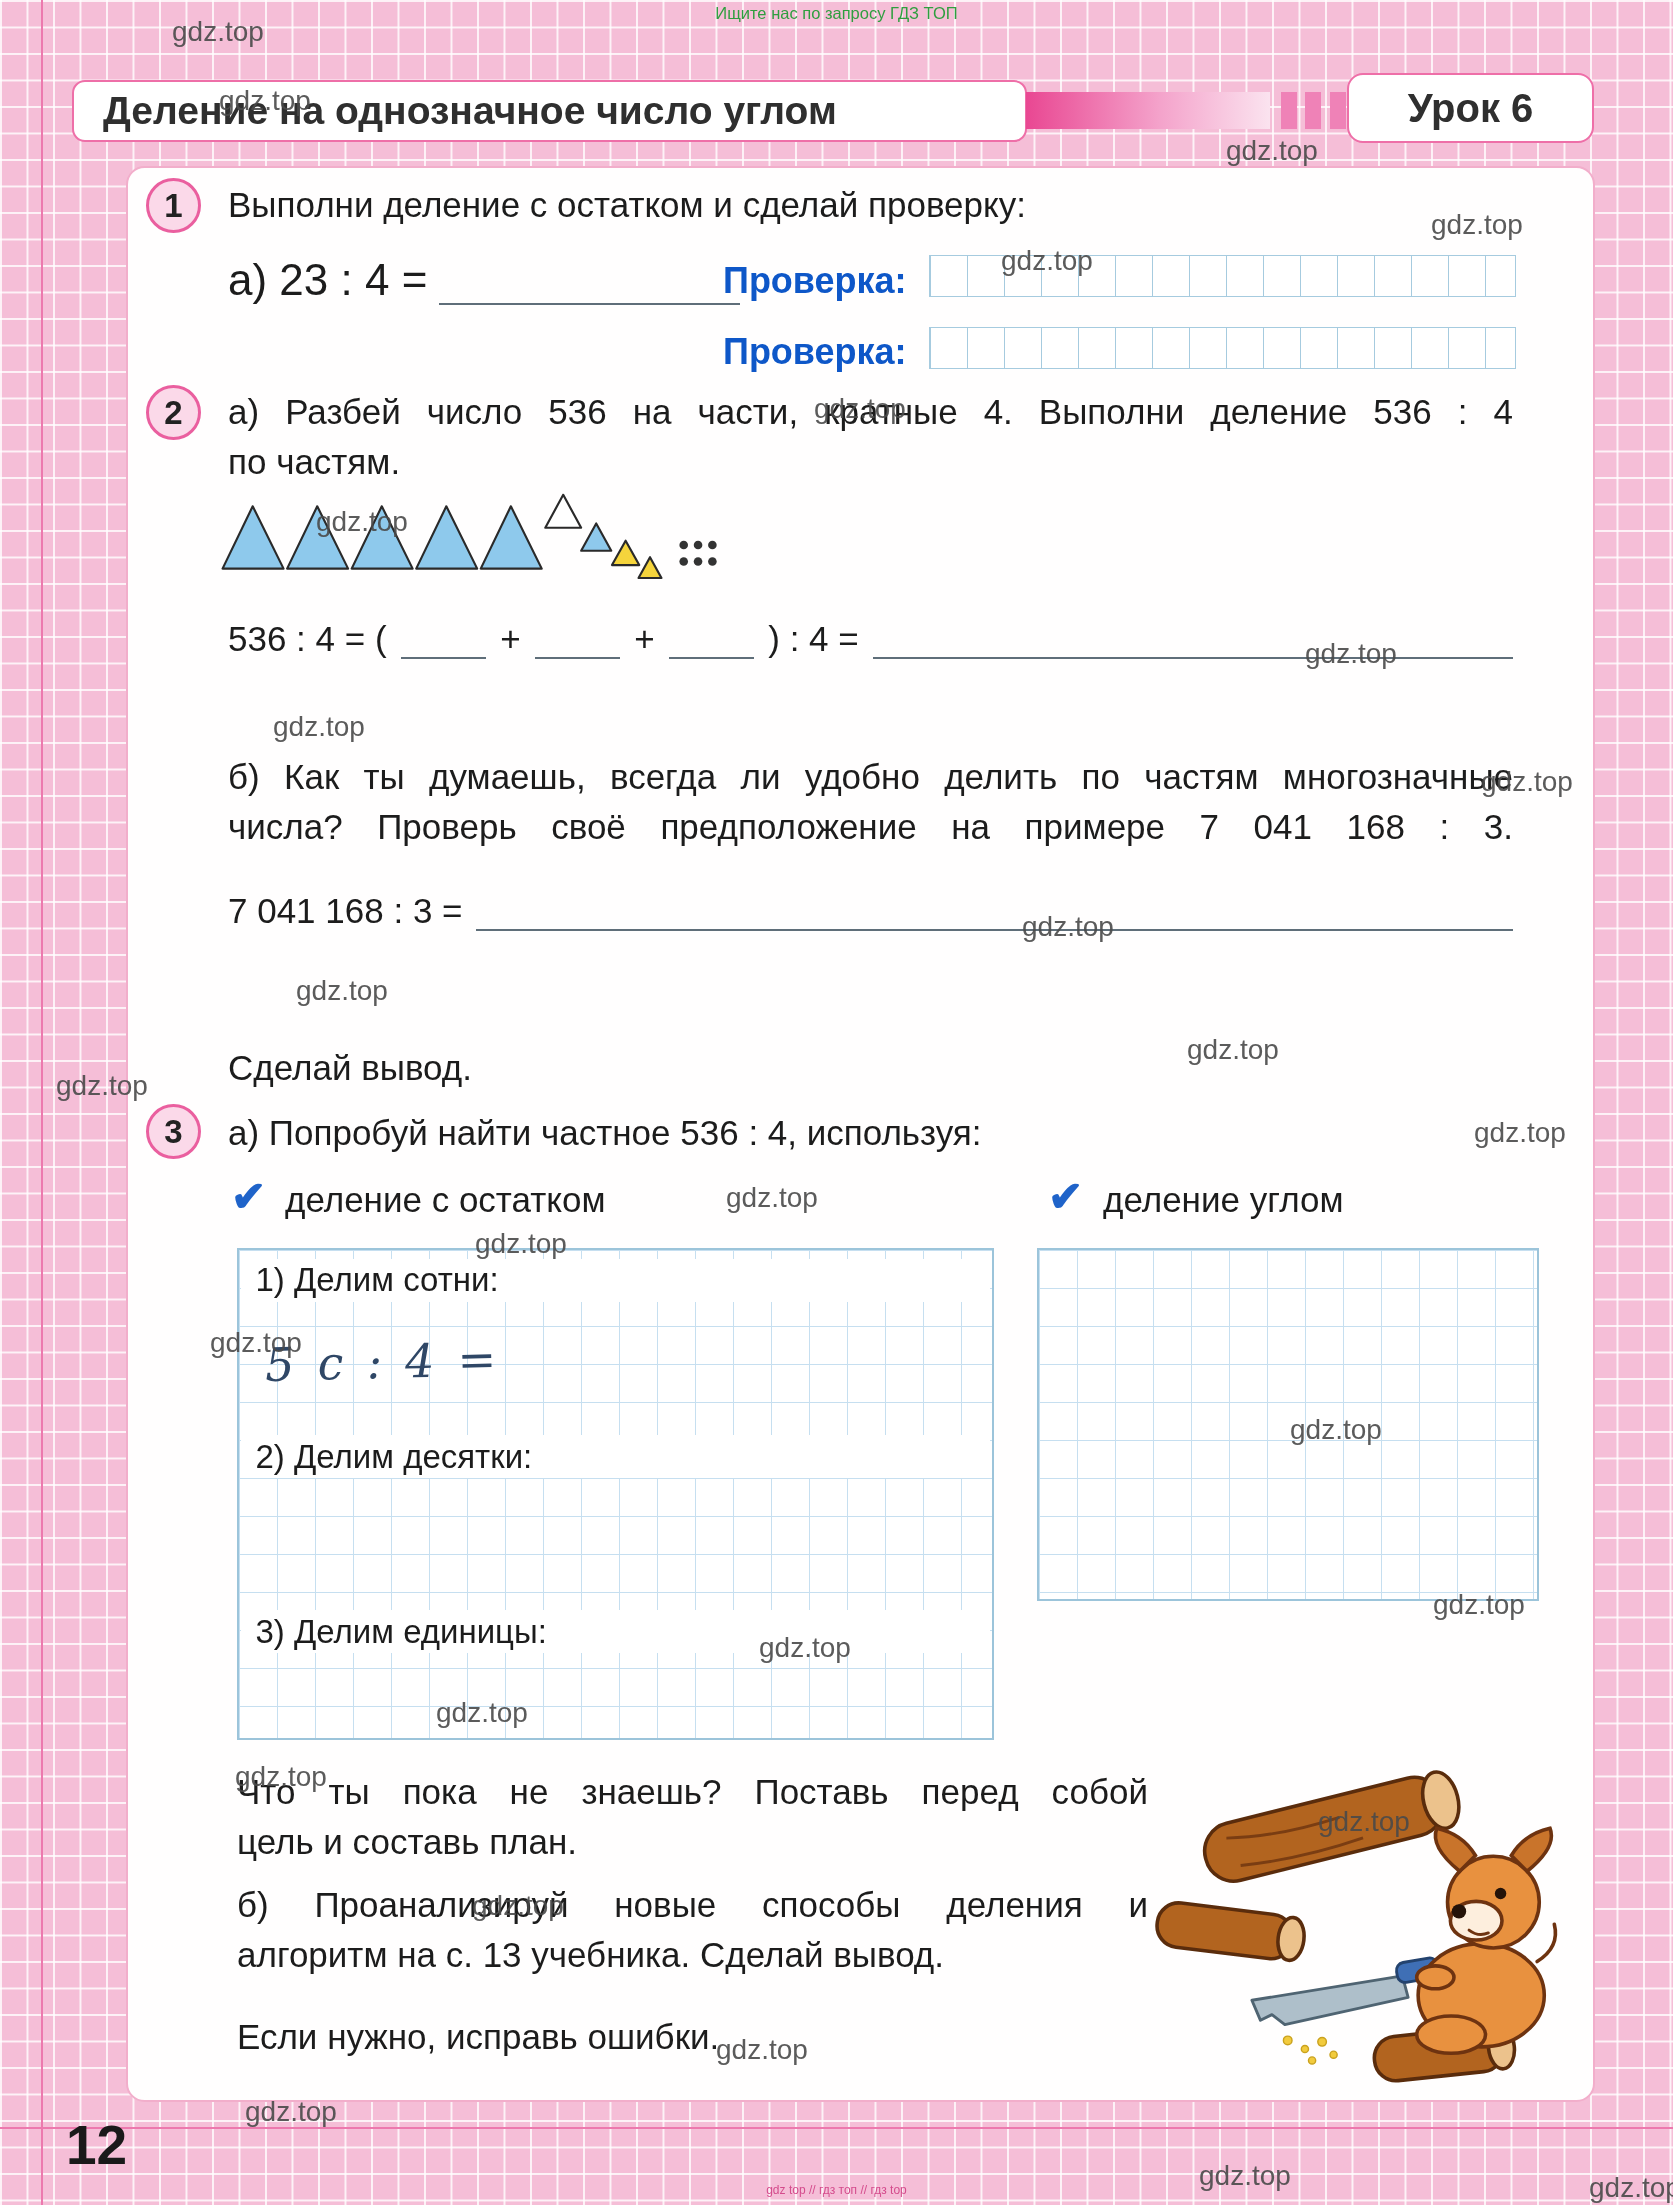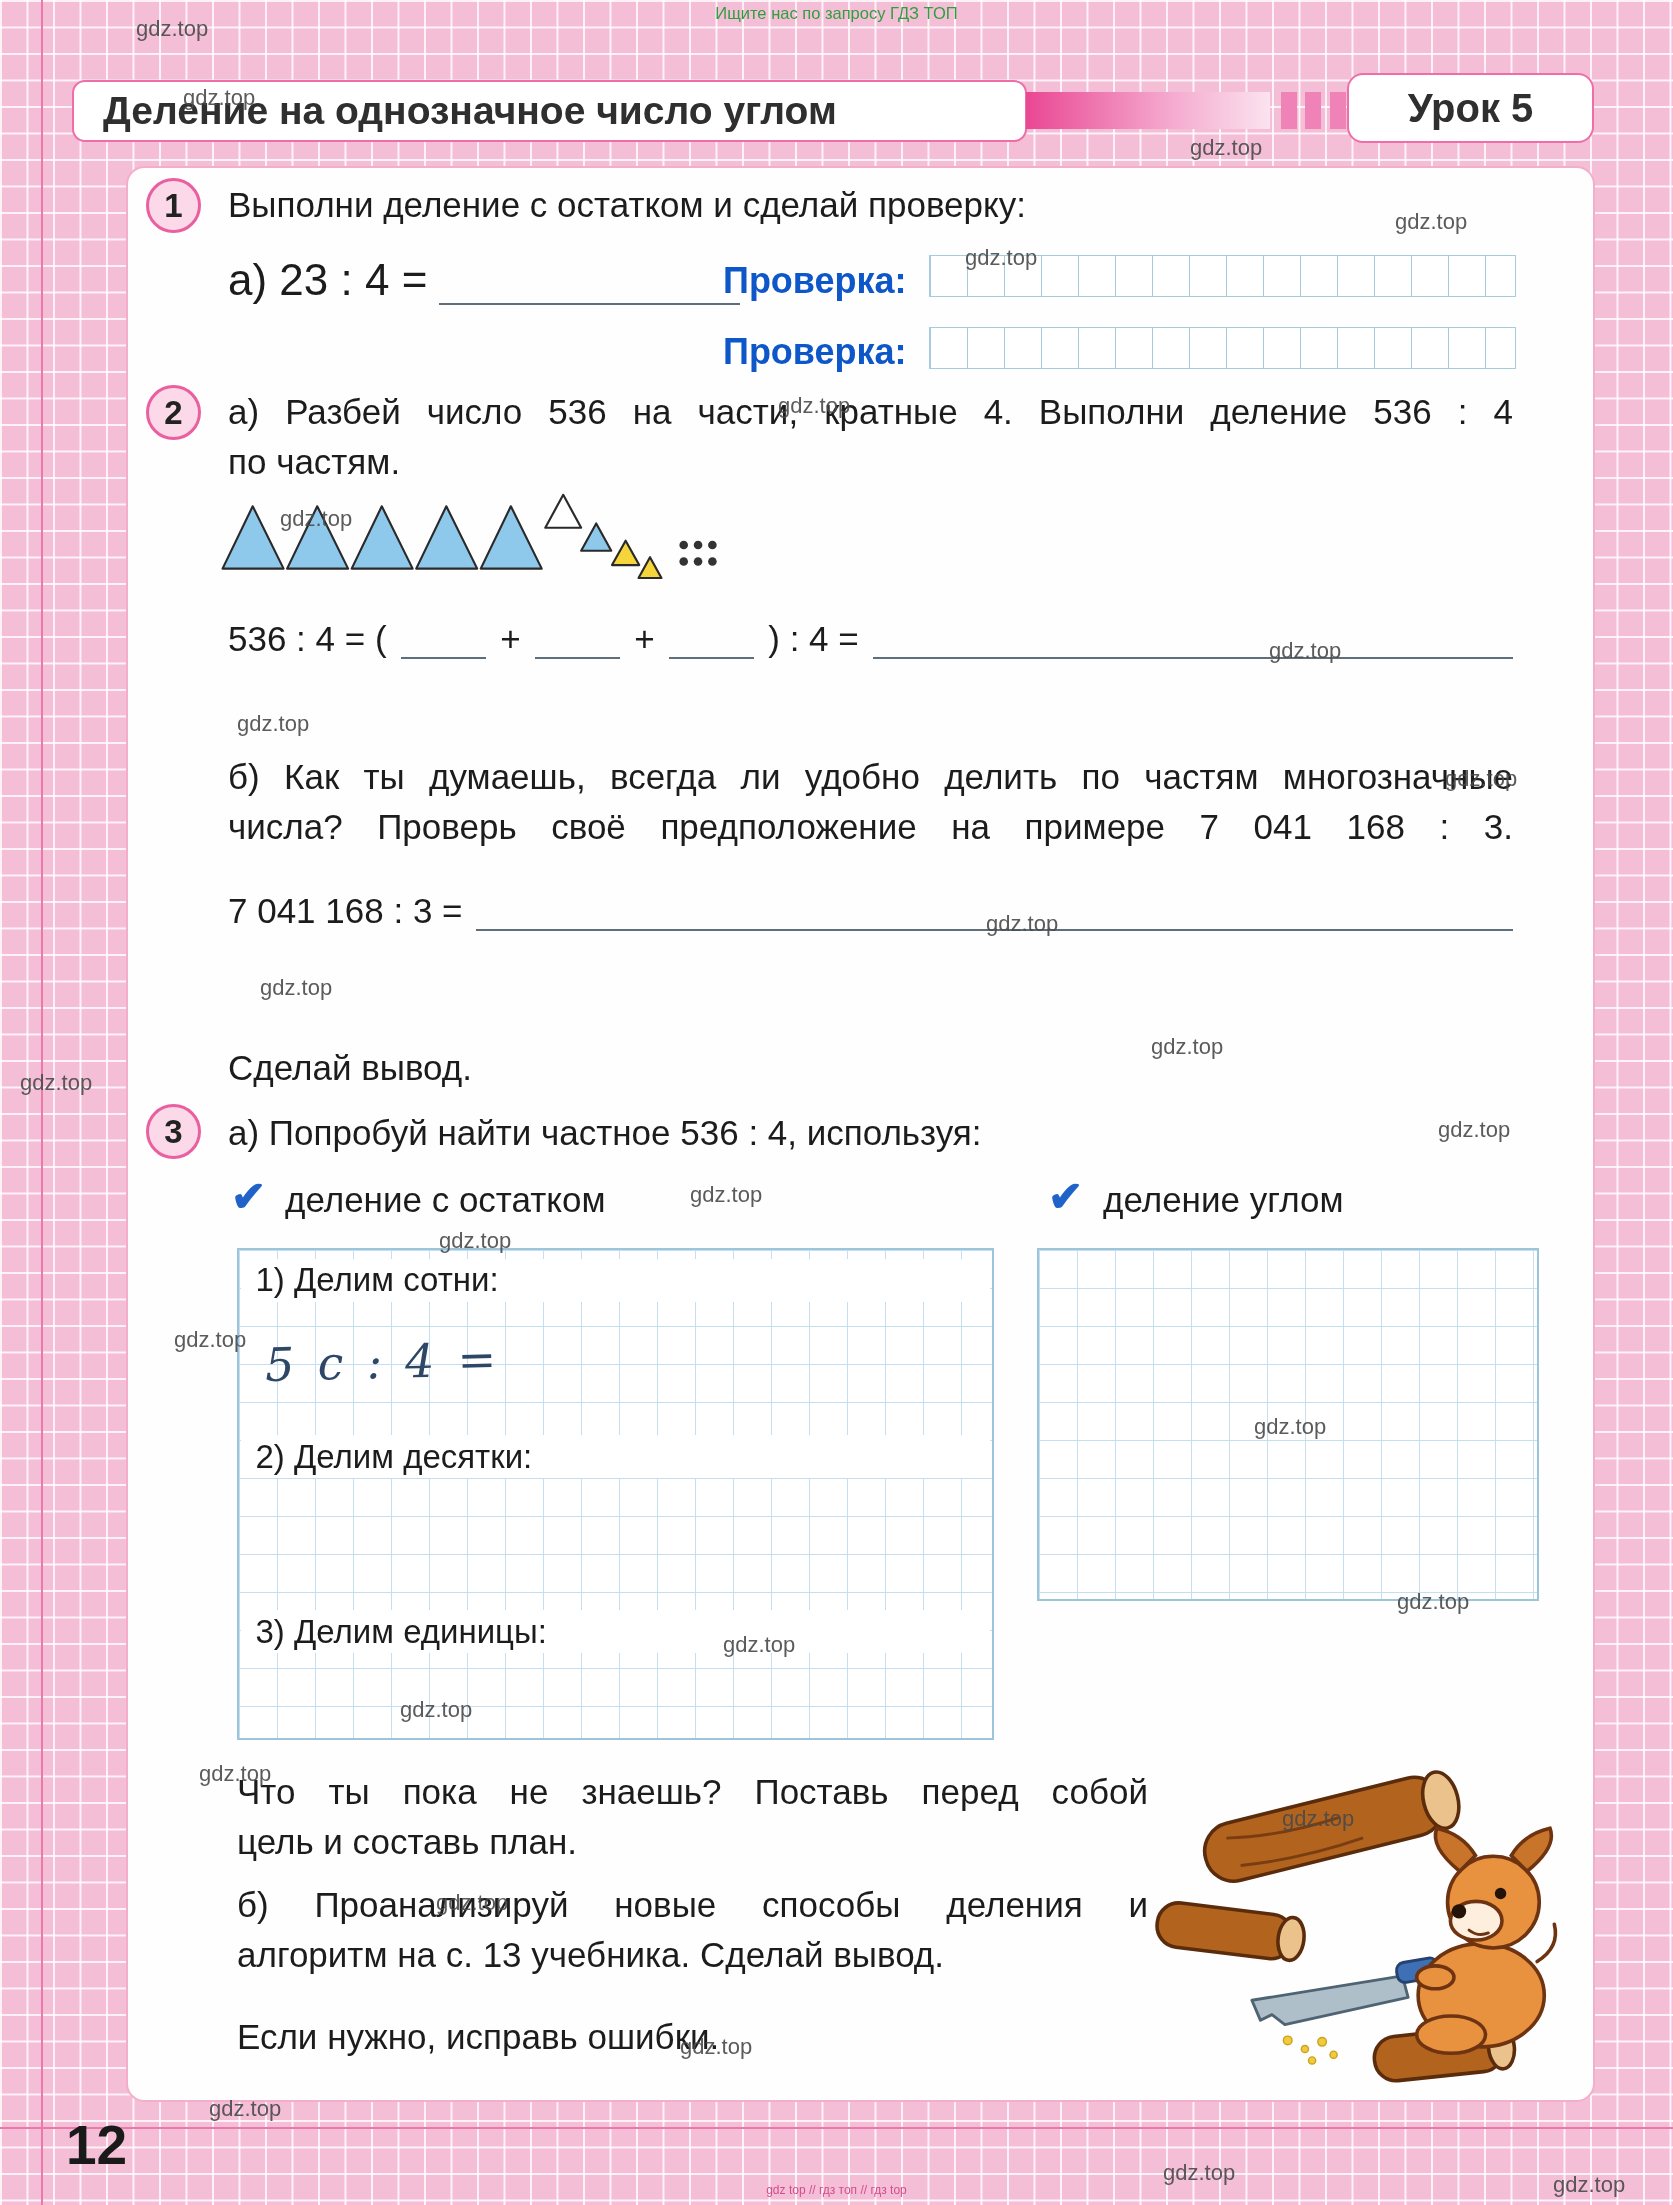--- a/index.html
+++ b/index.html
@@ -34,41 +34,41 @@
   .gridbox{position:absolute;border:2.2px solid #9cc4da;background-color:#fff;
     background-image:
       linear-gradient(to right,#c6dff0 1.4px,transparent 1.4px),
       linear-gradient(to bottom,#c6dff0 1.4px,transparent 1.4px);
     background-size:38px 38px;}
   .gridlabel{position:absolute;left:2.2px;right:2.2px;height:43px;background:#fff;display:flex;align-items:center;padding-left:14.3px;font-size:33px;white-space:nowrap;}
   .hand{position:absolute;left:26px;top:85px;font-family:"DejaVu Serif",serif;font-style:italic;font-size:46px;color:#2f4766;transform:rotate(-1.5deg);letter-spacing:4.3px;white-space:nowrap;}
   .checkmark{position:absolute;font-size:42px;font-weight:bold;color:#1f63c9;}
   .optlabel{position:absolute;font-size:35px;white-space:nowrap;}
   .pnum{position:absolute;left:66px;top:2113px;font-size:55px;font-weight:bold;color:#1a1a1a;}
-  .wm{position:absolute;font-size:22px;color:#4a4a4a;opacity:.9;white-space:nowrap;}
+  .wm{position:absolute;font-size:28px;color:#4a4a4a;opacity:.9;white-space:nowrap;padding-left:36px;}
   .bottom-note{position:absolute;top:2183px;left:50%;transform:translateX(-50%);font-size:12px;color:#d44b8c;white-space:nowrap;}
 </style>
 </head>
 <body>
 
 <div class="page">
 
   <div class="vmargin"></div>
   <div class="hmargin"></div>
 
   <div class="top-note">Ищите нас по запросу ГДЗ ТОП</div>
 
   <div class="banner">
     <span>Деление на однозначное число углом</span>
   </div>
   <div class="stripe"></div>
   <div class="stripe-bar" style="left:1281px"></div>
   <div class="stripe-bar" style="left:1305px"></div>
   <div class="stripe-bar" style="left:1330px"></div>
-  <div class="badge">Урок 5</div>
+  <div class="badge">Урок 6</div>
 
   <div class="card"></div>
 
   <div class="circle" style="left:146px;top:178px">1</div>
   <div class="txt" style="left:228px;top:185px">Выполни деление с остатком и сделай проверку:</div>
 
   <div class="ansrow" style="top:255px">
     <span>а) 23 : 4 =</span>
     <span class="blank" style="width:301px"></span>
   </div>

